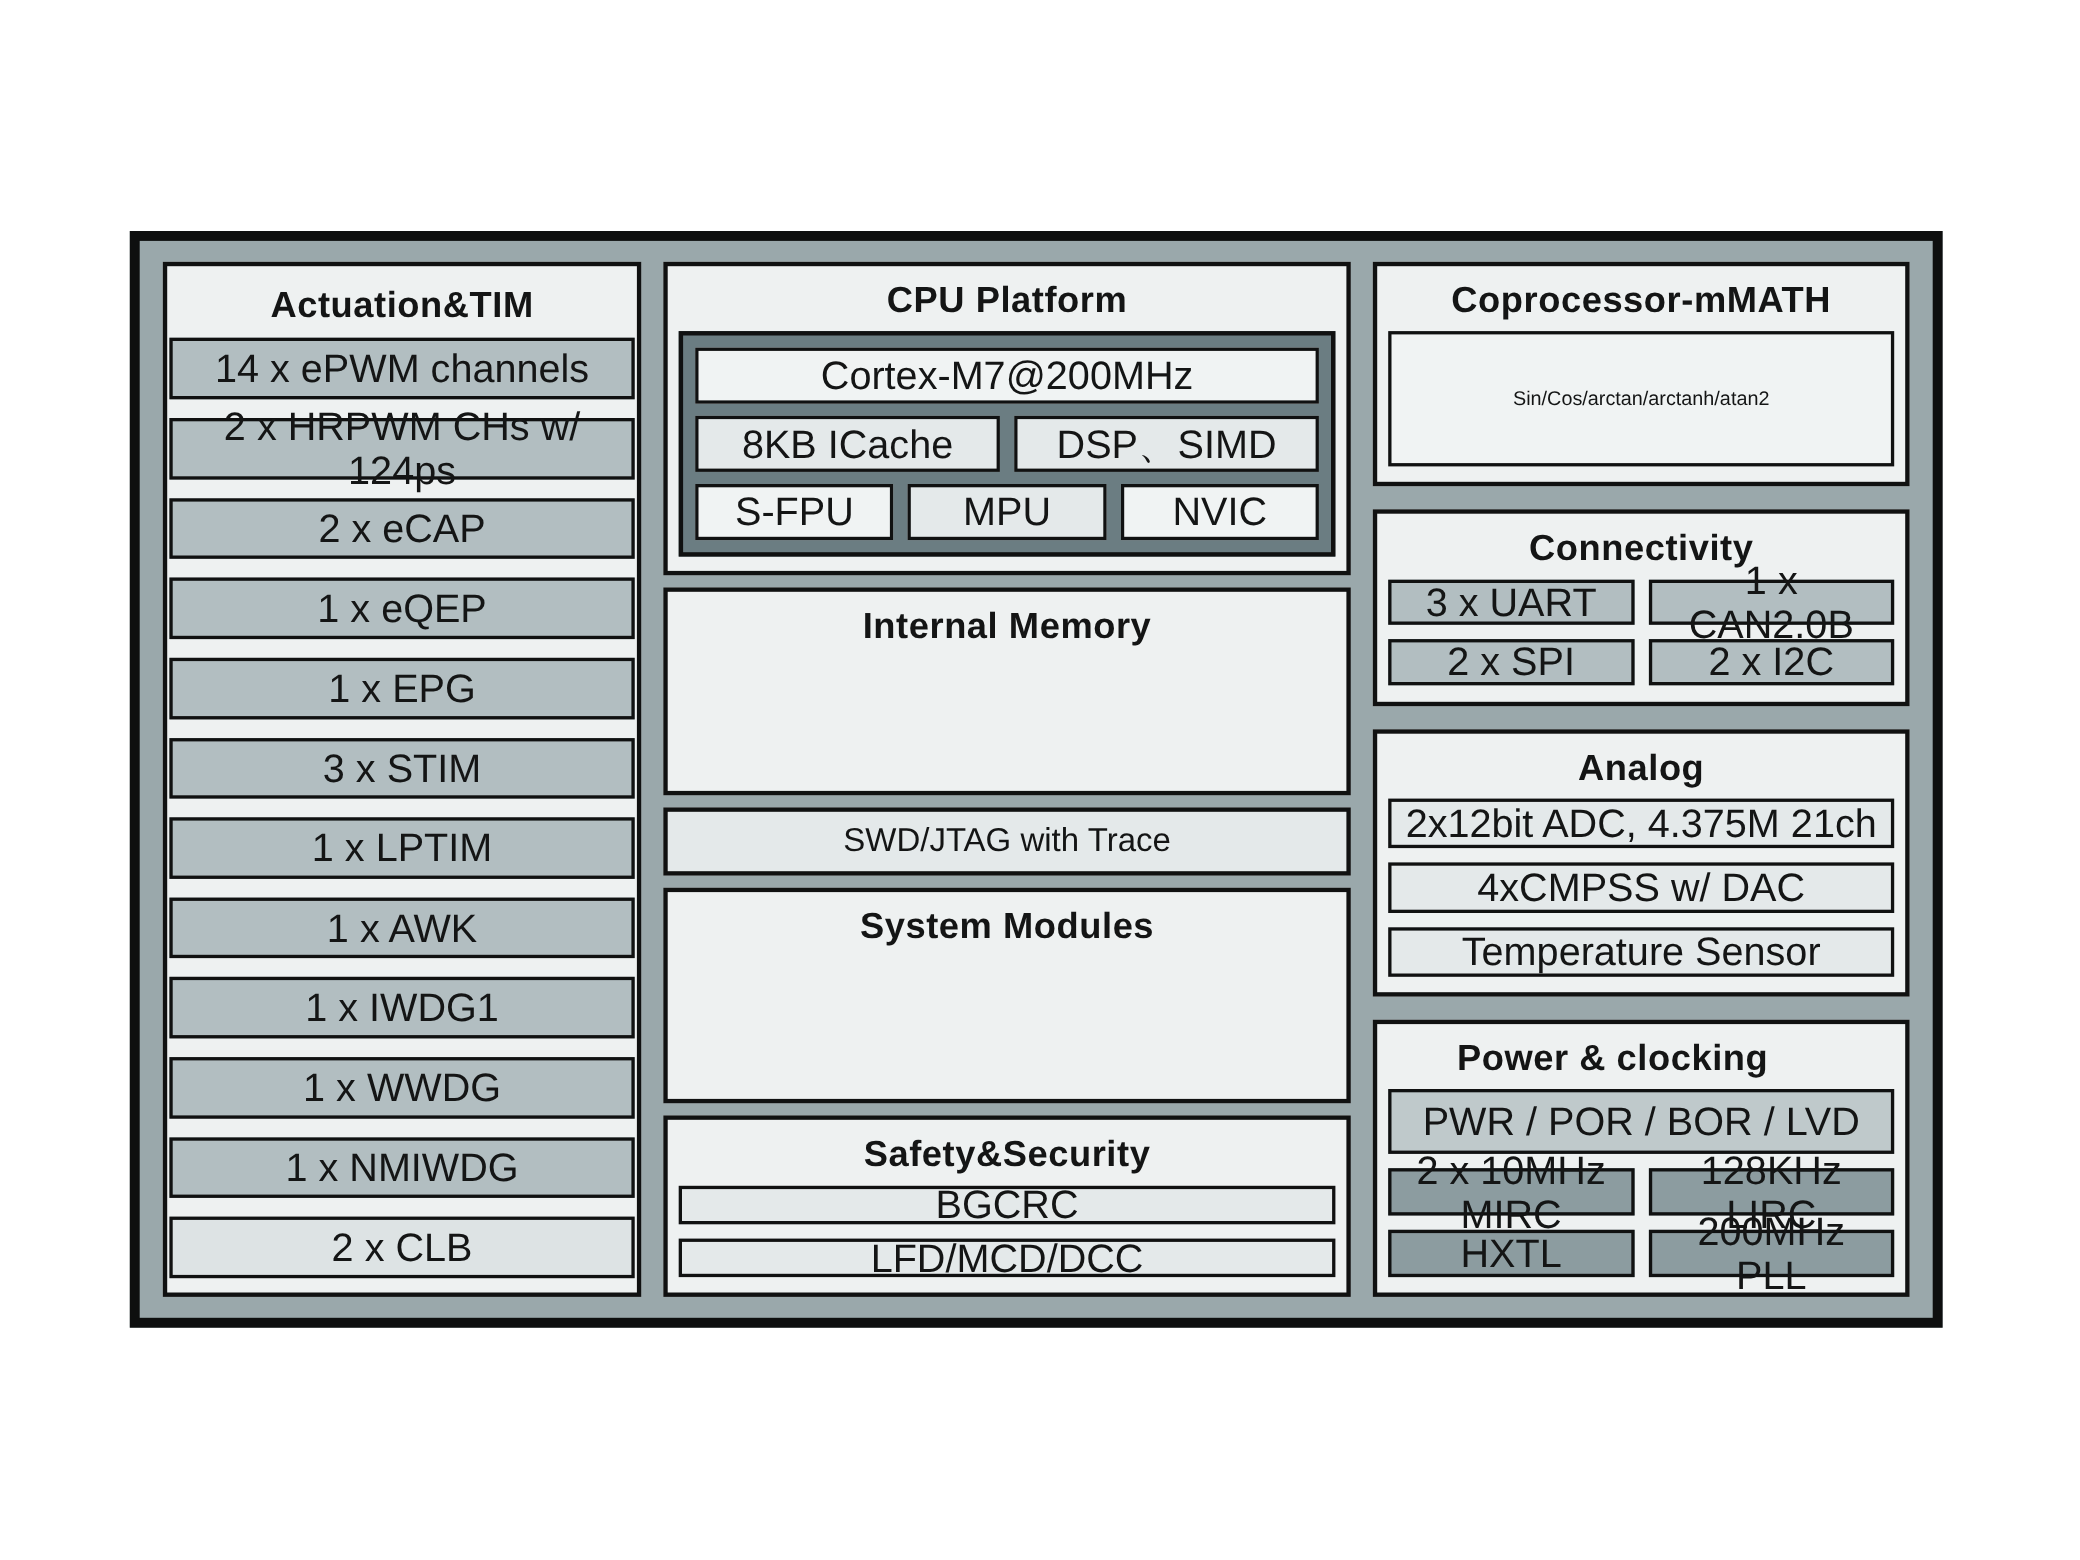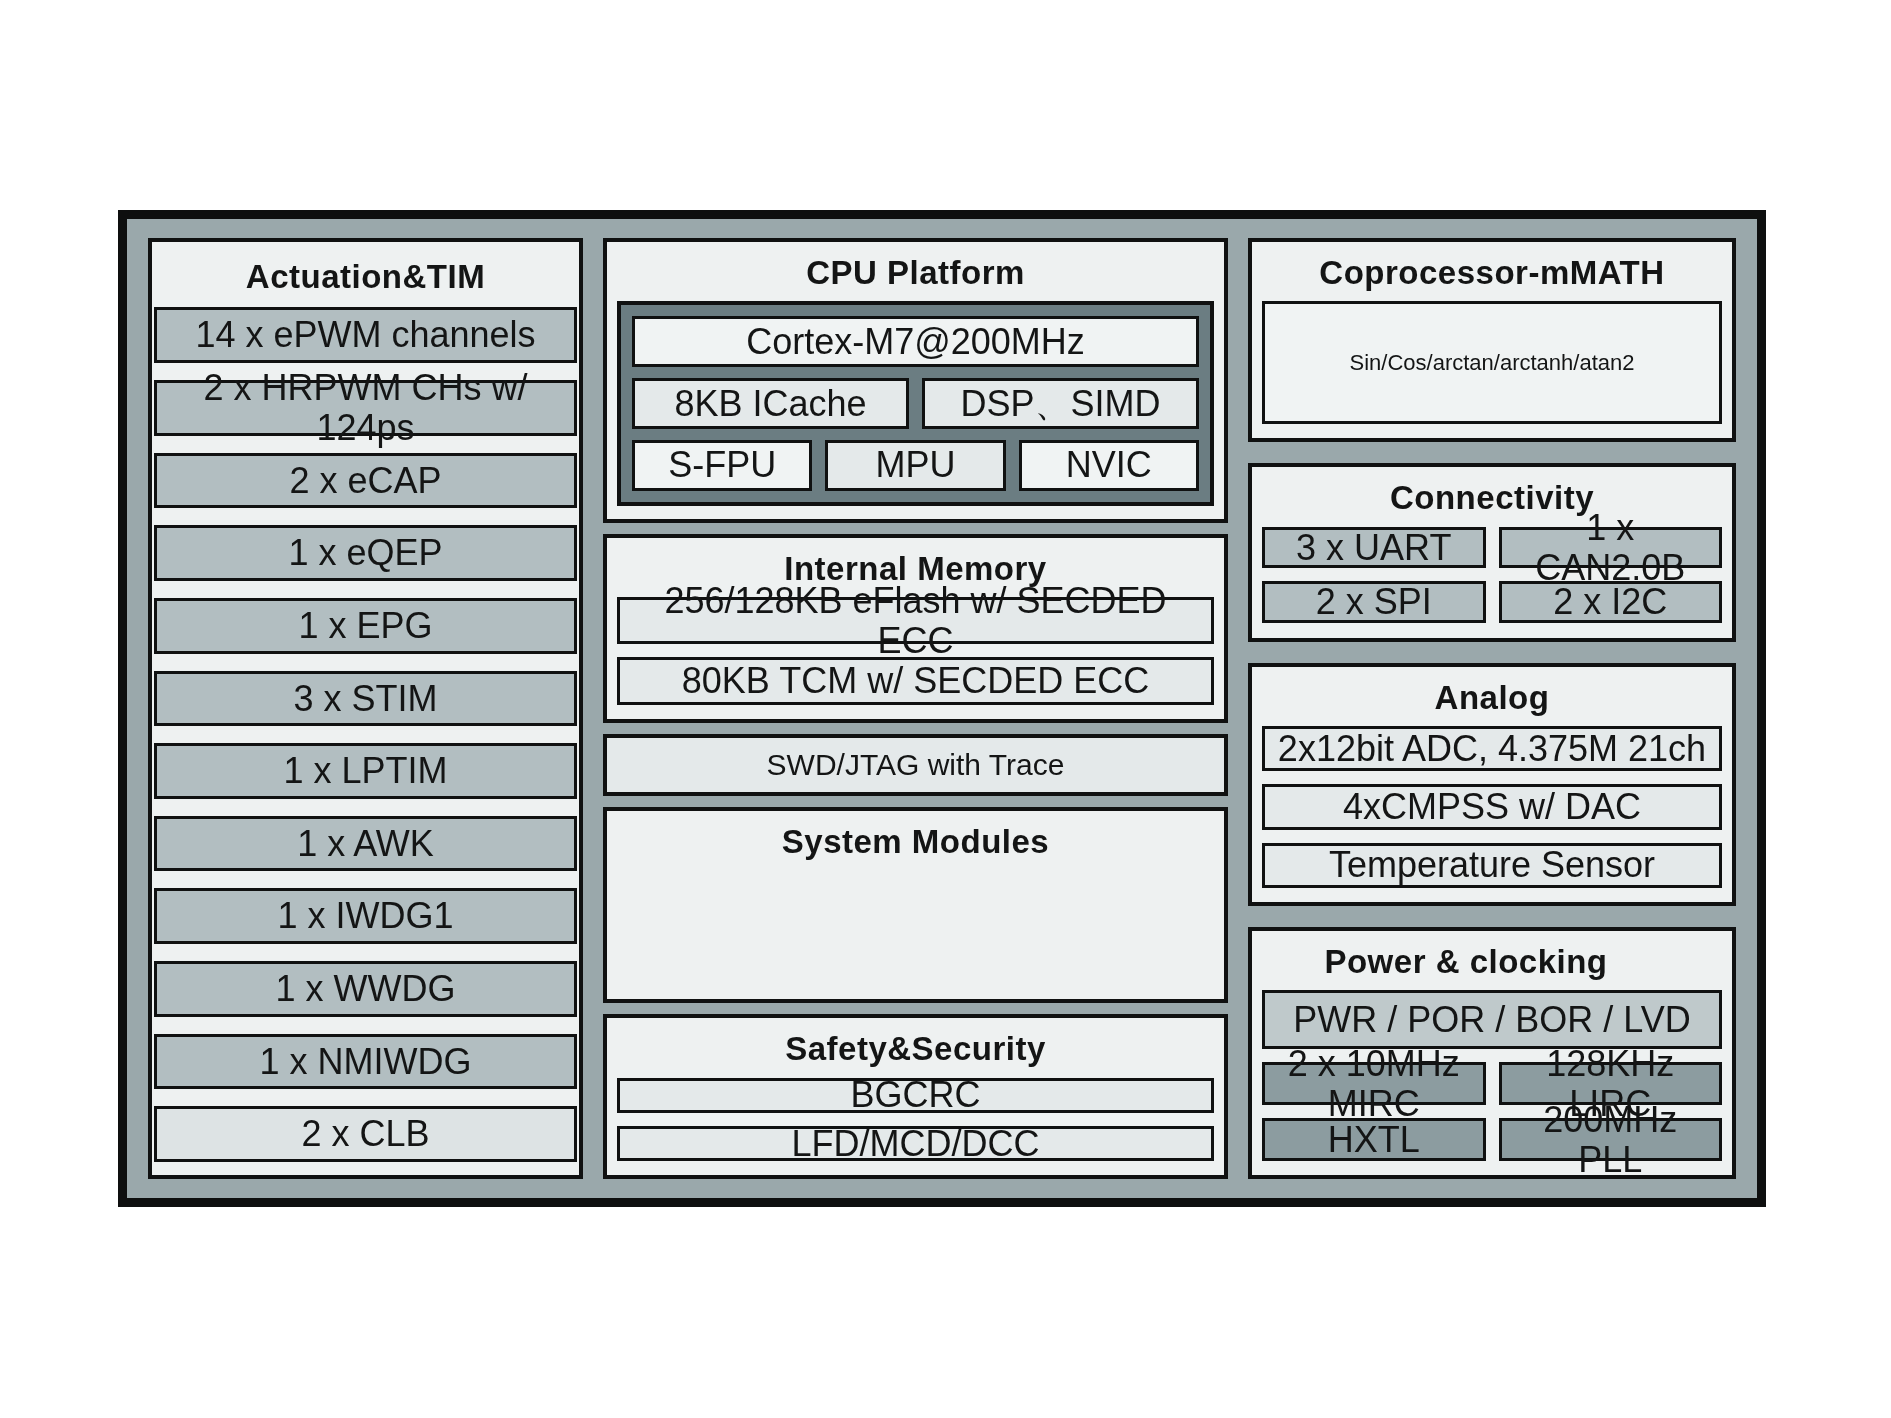--- a/index.html
+++ b/index.html
@@ -53,21 +53,21 @@
   .cpu-box{
     flex:1; box-sizing:border-box; margin:0 10px 13px; border:4px solid var(--line);
     background:var(--cpu_container_bg); padding:11px; display:flex; flex-direction:column; gap:11px; min-height:0;
   }
   .cpu-row{flex:1; display:flex; gap:13px; min-height:0;}
   .cpu-row .cell{flex:1;}
   
   .grid2{flex:1; display:grid; grid-template-columns:1fr 1fr; gap:13px; margin:0 10px 15px; min-height:0;}
   .grid2 .cell{width:auto;}
   .standalone{justify-content:center; font-size:30px;}
-  .small-text{font-size:22px;}
+  .small-text{font-size:18px;}
 </style>
 </head>
 <body>
 
 <div class="canvas">
   <div class="frame">
 
     <div class="col col-left">
       <div class="section" style="flex:1;">
         <div class="section-title tall">Actuation&amp;TIM</div>
@@ -103,24 +103,20 @@
           <div class="cpu-row">
             <div class="cell bg-light">S-FPU</div>
             <div class="cell bg-pale">MPU</div>
             <div class="cell bg-light">NVIC</div>
           </div>
         </div>
       </div>
 
       <div class="section" style="flex:192;">
         <div class="section-title">Internal Memory</div>
-        <div class="content">
-          <div class="cell bg-pale">256/128KB eFlash w/ SECDED ECC</div>
-          <div class="cell bg-pale">80KB TCM w/ SECDED ECC</div>
-        </div>
       </div>
 
       <div class="section standalone cell-like" style="flex:57; justify-content:center; background:var(--cell_pale);">
         <div class="cell" style="border:none; flex:1; font-size:30px; background:transparent;">SWD/JTAG with Trace</div>
       </div>
 
       <div class="section" style="flex:200;">
         <div class="section-title">System Modules</div>
       </div>
 

